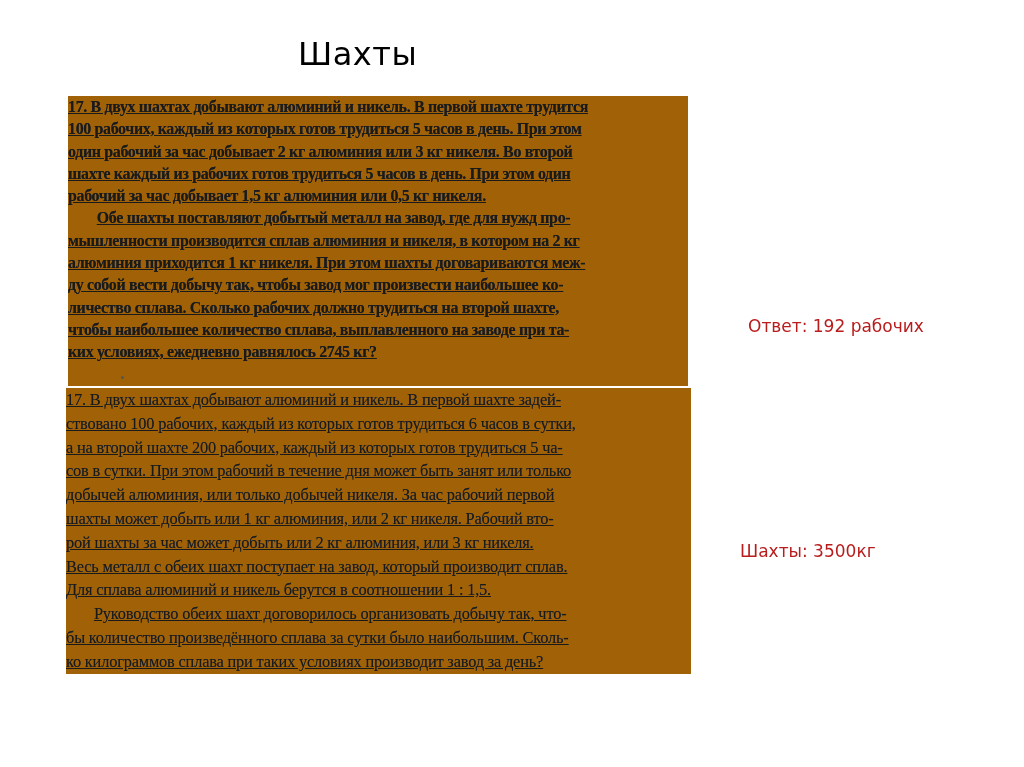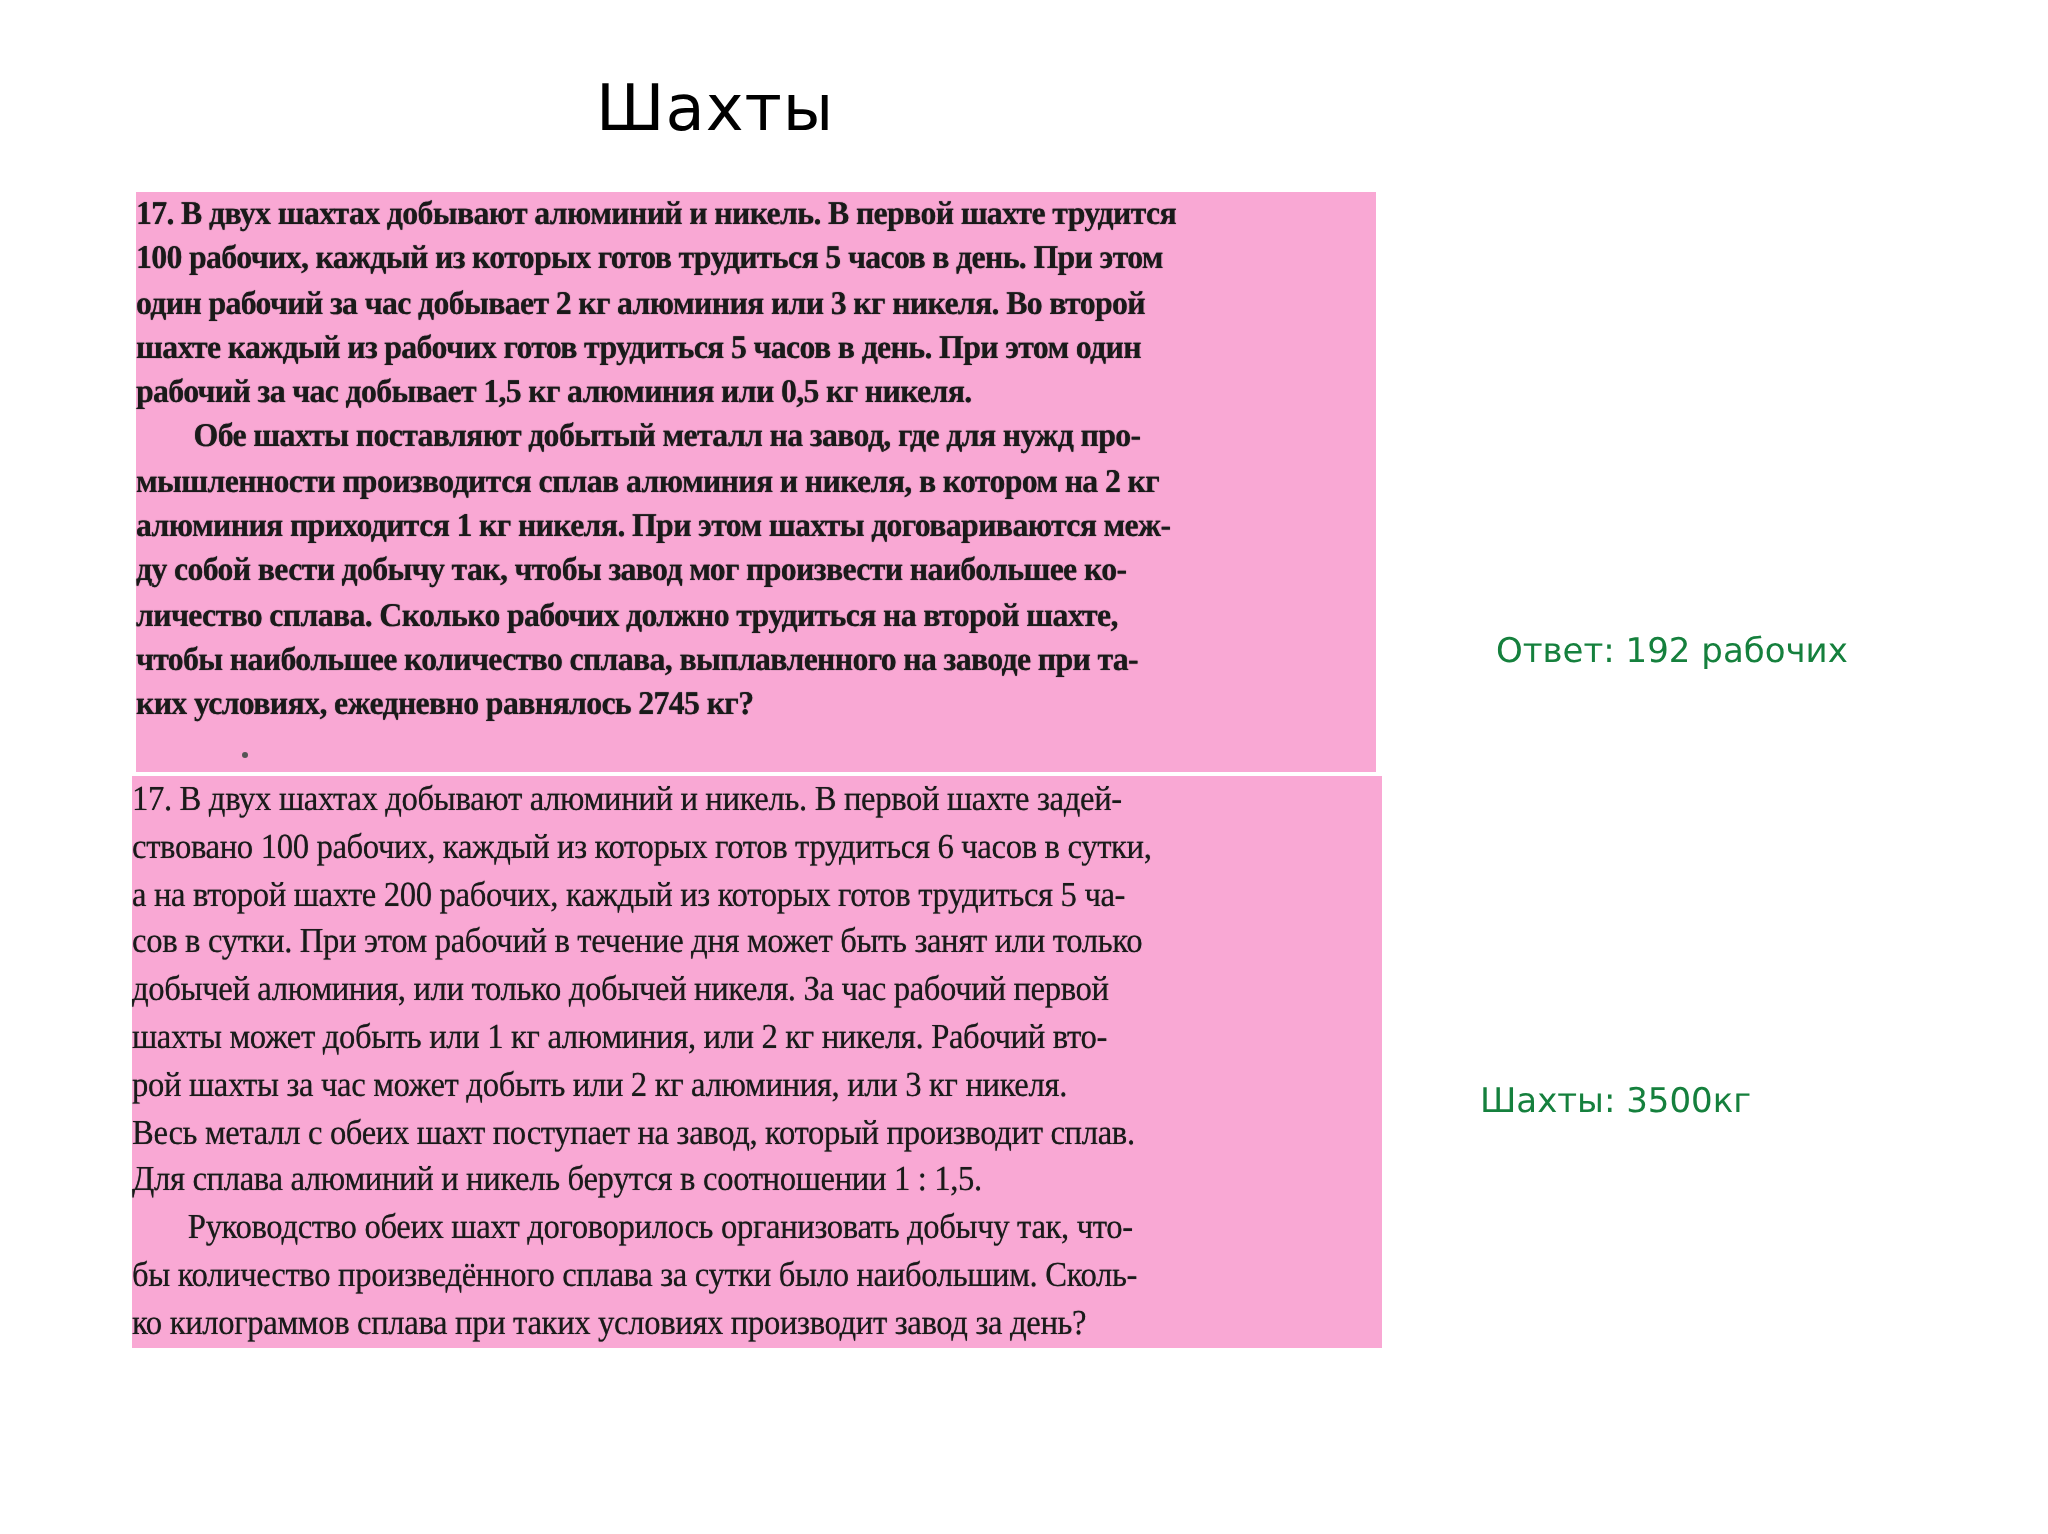--- a/index.html
+++ b/index.html
@@ -21,23 +21,24 @@
       top: 24px;
       font-family: "DejaVu Sans", sans-serif;
       font-size: 32px;
       line-height: 60px;
       font-weight: normal;
       letter-spacing: 0.5px;
       margin-left: 30px;
     }
     .scan {
       position: absolute;
-      background: #f9a8d4;
+      background: #a16207;
       font-family: "Liberation Serif", serif;
       color: #1a1a1a;
+      text-decoration: underline;
     }
     .scan1 {
       left: 68px;
       top: 96px;
       width: 620px;
       height: 290px;
     }
     .scan2 {
       left: 66px;
       top: 388px;
@@ -73,21 +74,21 @@
       width: 3px;
       height: 3px;
       background: #555;
       border-radius: 50%;
     }
     .answer {
       position: absolute;
       font-family: "DejaVu Sans", sans-serif;
       font-size: 17px;
       line-height: 22px;
-      color: #15803d;
+      color: #b91c1c;
     }
     .answer1 { left: 748px; top: 315px; }
     .answer2 { left: 740px; top: 540px; }
   </style>
 </head>
 <body>
 
 <div class="slide-title">Шахты</div>
 
 <div class="scan scan1">

